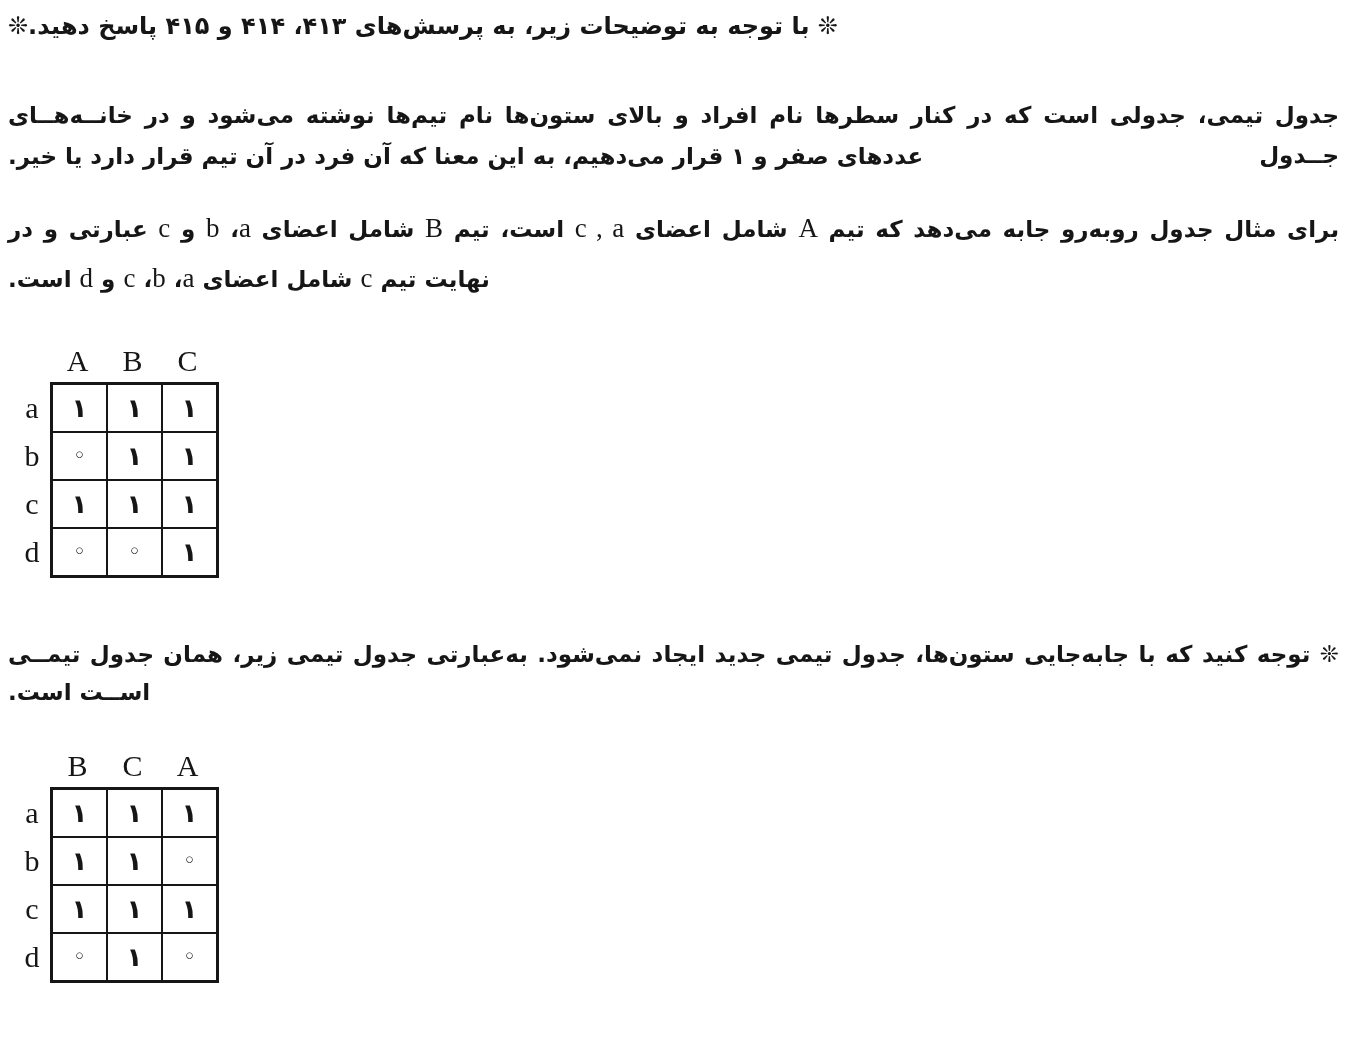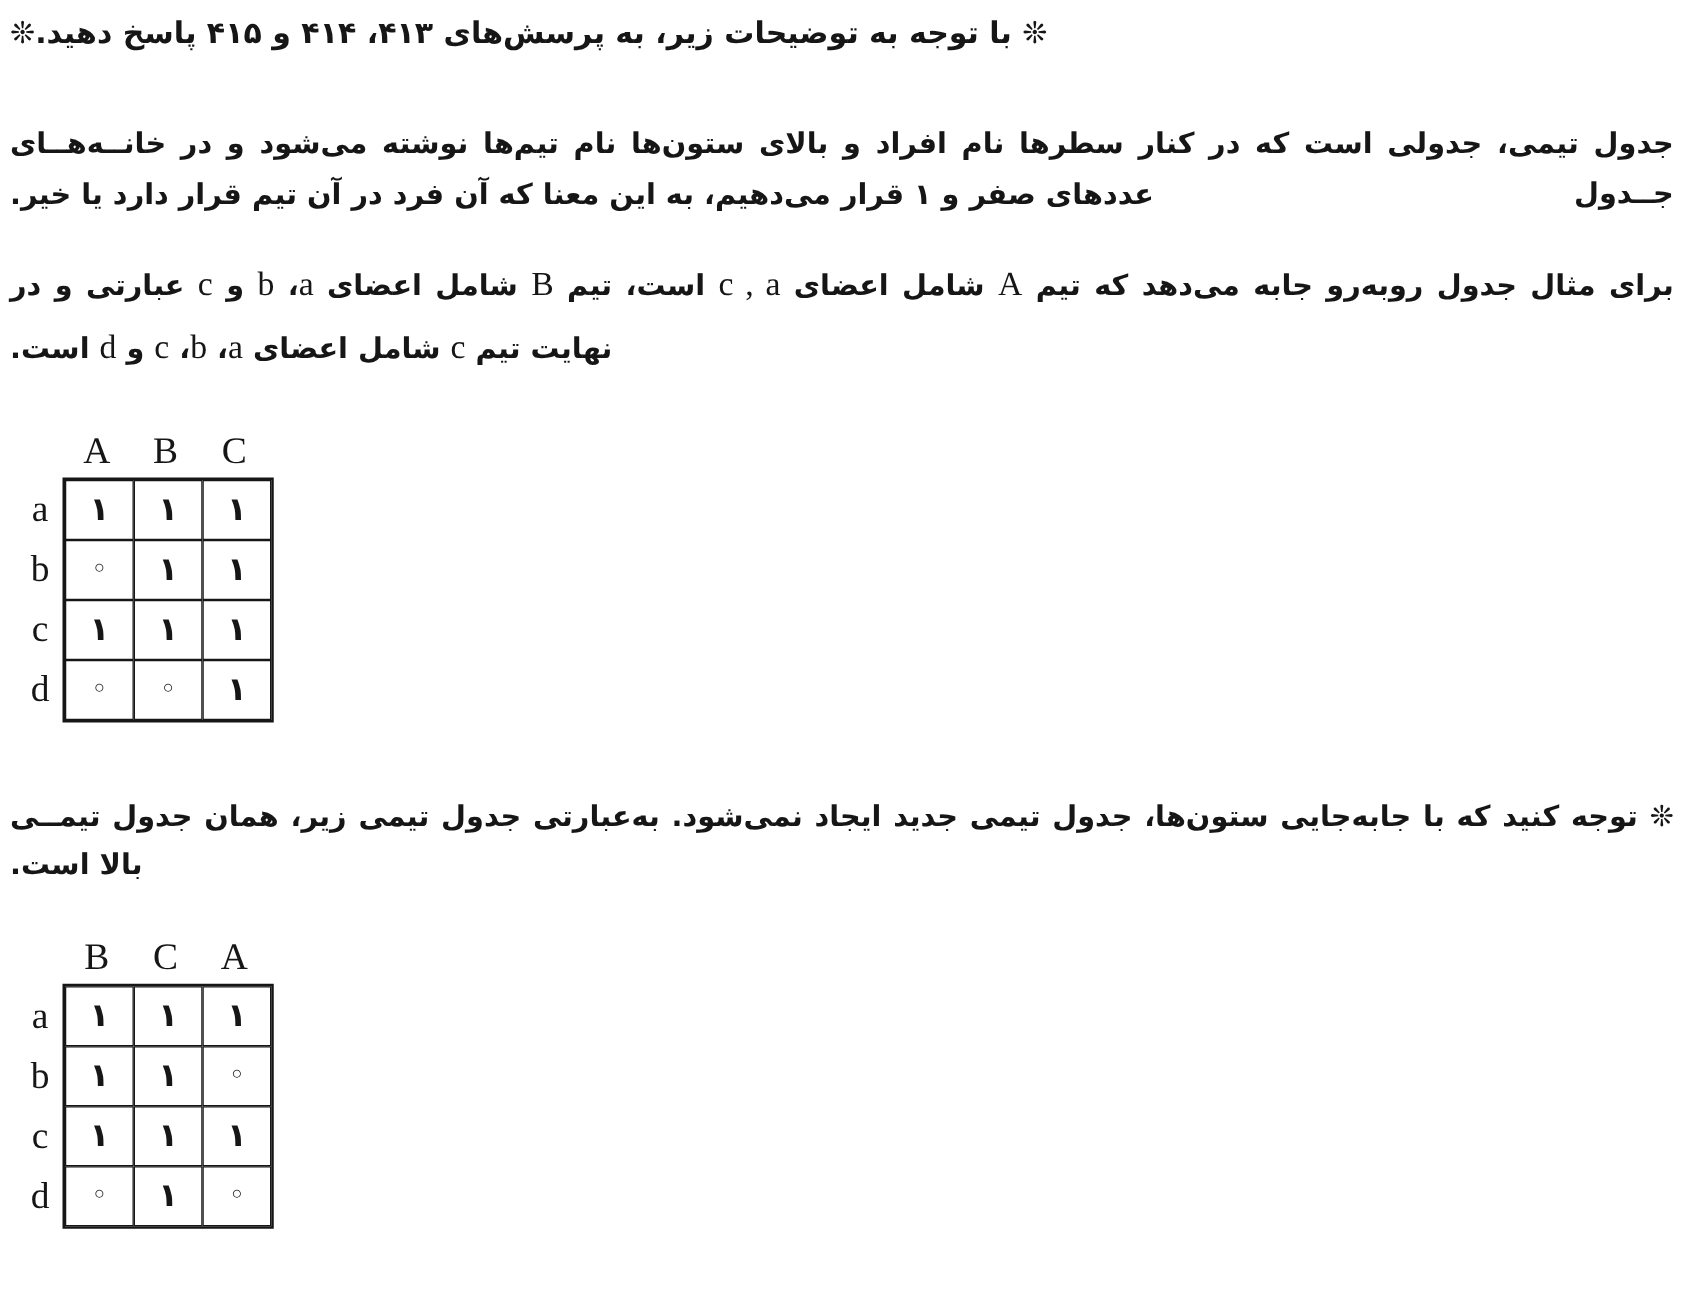--- a/index.html
+++ b/index.html
@@ -135,21 +135,21 @@
           <span class="zero">◦</span>
         </div>
         <div class="tcell">
           <span class="one">۱</span>
         </div>
       </div>
     </div>
 
   <div class="line m1 justify">❊ توجه کنید که با جابه‌جایی ستون‌ها، جدول تیمی جدید ایجاد نمی‌شود. به‌عبارتی جدول تیمی زیر، همان جدول تیمــی</div>
 
-  <div class="line m2 alignright">بالا است.</div>
+  <div class="line m2 alignright">اســت است.</div>
 
   <div class="ttable t2" dir="ltr">
       <div class="tcorner"></div>
       <div class="thead">
         <div class="thcell">B</div>
         <div class="thcell">C</div>
         <div class="thcell">A</div>
       </div>
       <div class="tlabels">
         <div class="tlabel">a</div>

